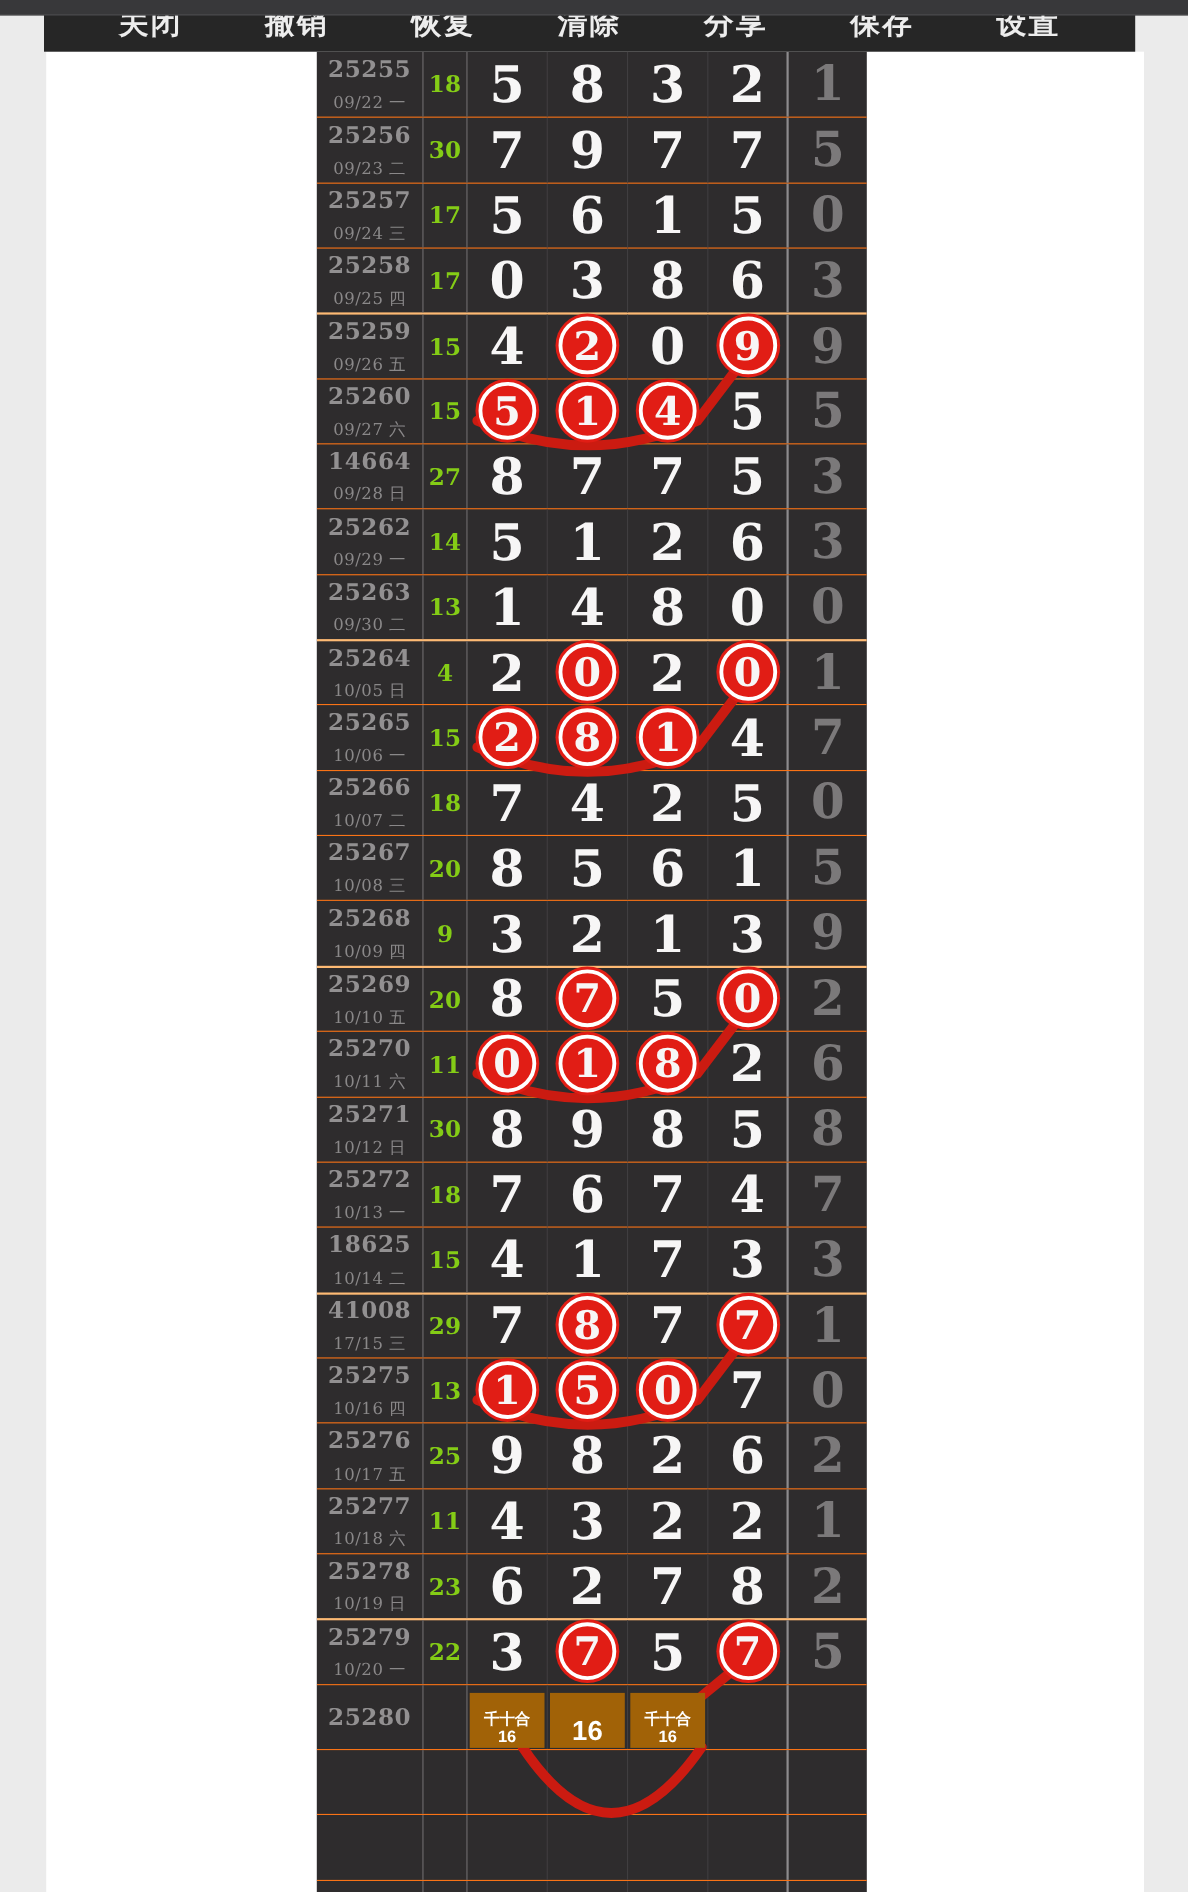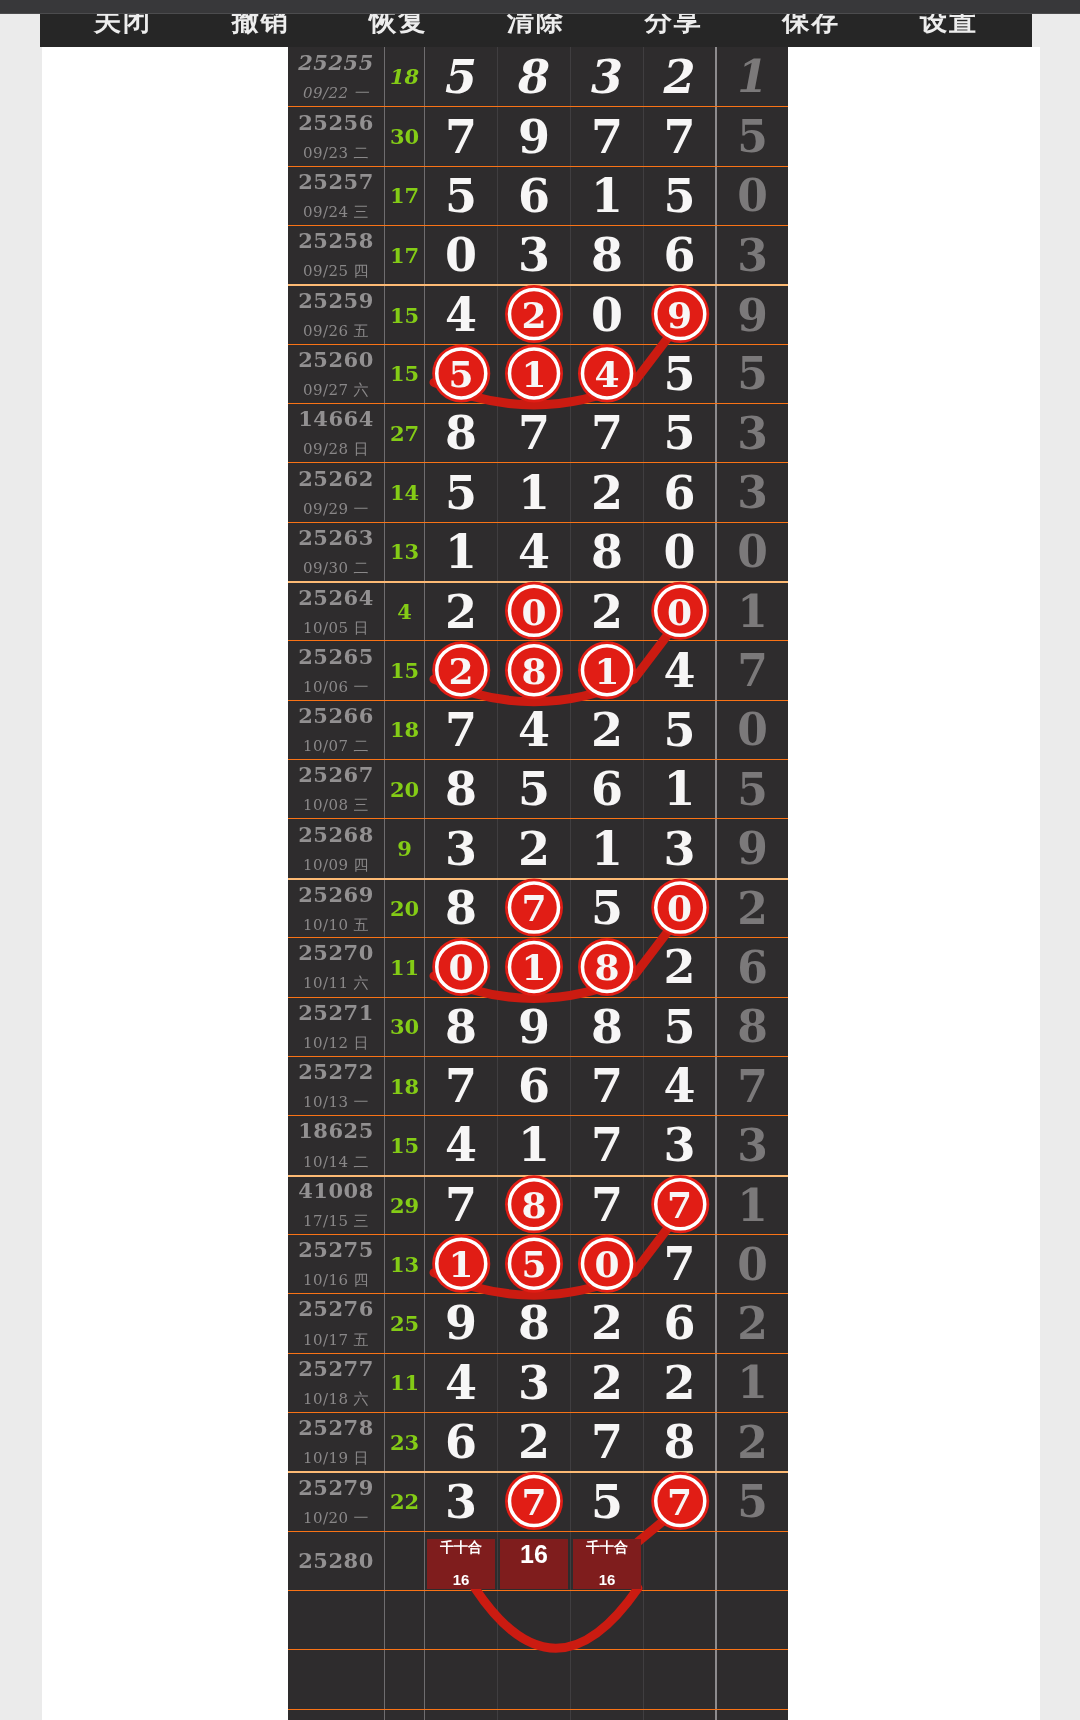--- a/index.html
+++ b/index.html
@@ -4,44 +4,44 @@
 <style>
   html,body{margin:0;padding:0;}
   body{
     width:1080px;height:1720px;position:relative;overflow:hidden;
     background:#ebebeb;font-family:"DejaVu Serif",serif;
   }
   .strip{position:absolute;left:0;top:0;width:1080px;height:13px;background:#38383a;
     border-bottom:1px solid #4c4c4e;z-index:30;}
   .toolbar{position:absolute;left:40px;top:0;width:992px;height:47px;background:#262626;
     z-index:10;display:flex;align-items:center;justify-content:space-between;
-    padding:0 54px;box-sizing:border-box;}
+    padding:0 68px;box-sizing:border-box;}
   .tbtn{color:#ededed;font-size:27px;font-weight:700;letter-spacing:2px;
     font-family:"Liberation Sans",sans-serif;transform:translateY(-3px);white-space:nowrap;}
   .panel{position:absolute;left:42px;top:47px;width:998px;height:1673px;background:#ffffff;}
   .chart{position:absolute;left:246px;top:0;width:500px;height:1673px;background:#2e2c2d;overflow:hidden;}
   .row{height:59.35px;display:flex;box-sizing:border-box;border-top:1px solid #f97316;}
-  .row.first{border-top:none;font-style:italic;}
+  .row.first{border-top:none;}
   .row.em{border-top:2px solid #fdba74;}
   .cell{box-sizing:border-box;display:flex;align-items:center;justify-content:center;height:100%;}
   .c-period{width:97px;flex-direction:column;border-right:1px solid #6f6d6f;line-height:1.05;}
   .c-count{width:40px;border-right:1px solid #6f6d6f;}
   .c-count span{font-size:21px;font-weight:700;color:#84cc16;}
   .c-d{width:73px;border-right:1px solid #403e40;position:relative;}
   .c-d3{border-right:2px solid #8d8b8d;}
   .c-tail{width:71px;}
   .c-tail span{font-size:44px;font-weight:700;color:#7b797a;}
   .p-num{font-size:21px;color:#929091;font-weight:700;letter-spacing:.5px;}
   .p-date{font-size:15px;color:#8a8889;margin-top:12px;letter-spacing:.5px;}
   .p-date .wk{margin-left:5px;}
   .dg{font-size:46px;font-weight:700;color:#f7f6f6;position:relative;z-index:3;}
   .dg.circled{font-size:36px;}
   .overlay{position:absolute;left:0;top:0;z-index:2;}
-  .rbox{position:absolute;left:2px;right:2px;top:7px;bottom:1px;background:#7f1d1d;z-index:3;
-    display:flex;flex-direction:column;align-items:center;justify-content:space-between;
+  .rbox{position:absolute;left:2px;right:2px;top:7px;bottom:1px;background:#a16207;z-index:3;
+    display:flex;flex-direction:column;align-items:center;justify-content:flex-end;
     color:#fff;font-family:"Liberation Sans",sans-serif;font-weight:700;line-height:1.2;}
   .rbox .l1{font-size:14px;}
   .rbox .l2{font-size:15px;}
   .rbox.single .l1{font-size:25px;}
 </style>
 </head>
 <body>
 
 <div class="toolbar" id="toolbar">
     <div class="tbtn">关闭</div>

